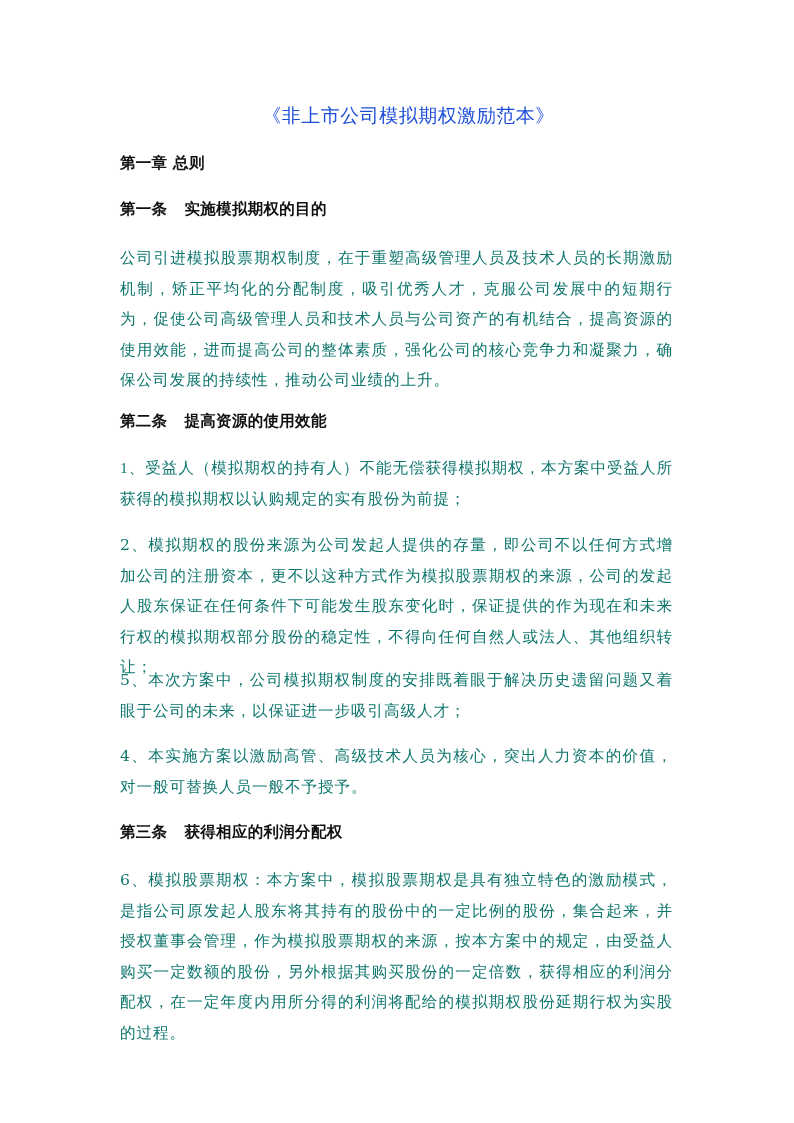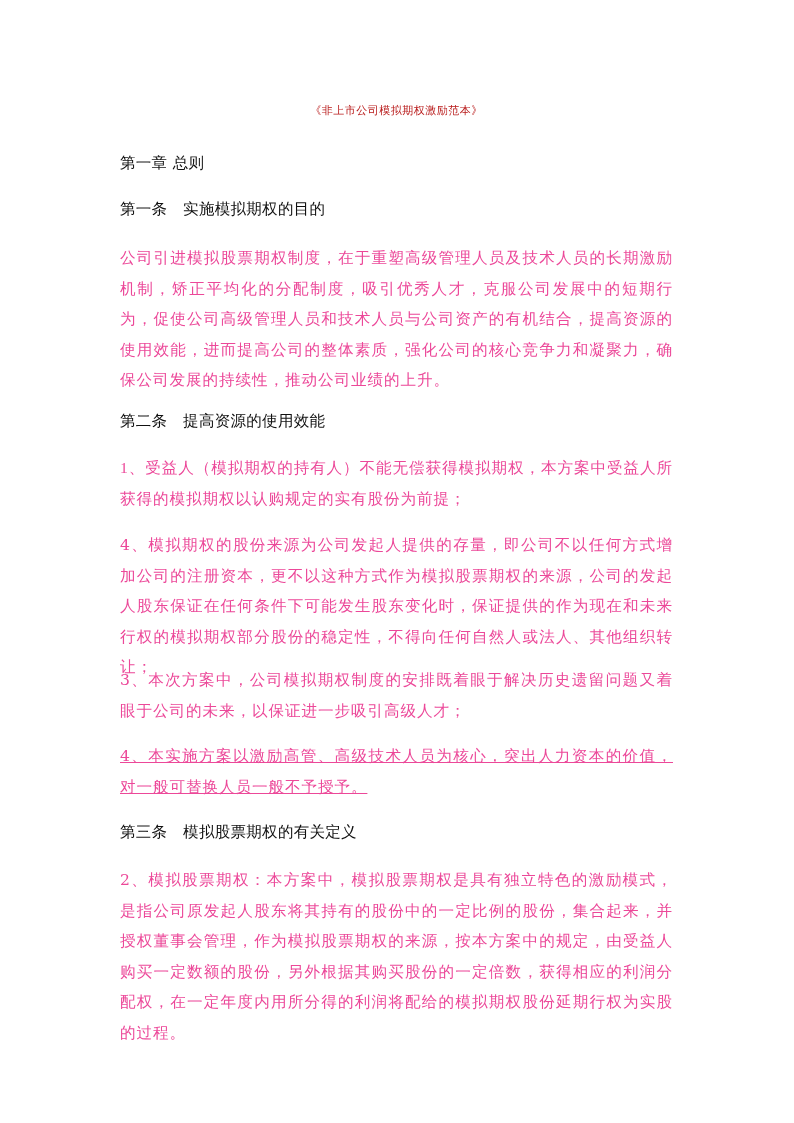--- a/index.html
+++ b/index.html
@@ -1,36 +1,36 @@
 <!DOCTYPE html>
 <html><head>
 <meta charset="utf-8">
 <style>
   html, body { margin: 0; padding: 0; background: #ffffff; }
   body { width: 794px; height: 1123px; position: relative; overflow: hidden;
          font-family: "DejaVu Serif", "Liberation Serif", serif; color: #1a1a1a; }
   .page { position: absolute; left: 120px; top: 0; width: 553px; }
-  .title { position: absolute; left: 0; width: 553px; top: 103px; text-align: center;
-           font-size: 11px; letter-spacing: 0.5px; color: #b91c1c; }
-  .h { position: absolute; left: 0; font-size: 15.5px; font-weight: normal; color: #111; letter-spacing: 0.3px; white-space: pre; }
+  .title { position: absolute; left: 12px; width: 553px; top: 103px; text-align: center;
+           font-size: 19px; letter-spacing: 0.5px; color: #1d4ed8; }
+  .h { position: absolute; left: 0; font-size: 15.5px; font-weight: bold; color: #111; letter-spacing: 0.3px; white-space: pre; }
   .p { position: absolute; left: 0; width: 553px; font-size: 15.6px; line-height: 30.5px;
-       text-align: justify; text-align-last: left; color: #ec4899; letter-spacing: 0.9px; }
+       text-align: justify; text-align-last: left; color: #0f766e; letter-spacing: 0.9px; }
 </style>
 </head>
 <body>
 
 <div class="page">
   <div class="title">《非上市公司模拟期权激励范本》</div>
 
   <div class="h" style="top:153px;">第一章 总则</div>
 
   <div class="h" style="top:199px;">第一条   实施模拟期权的目的</div>
   <div class="p" style="top:243px;">公司引进模拟股票期权制度，在于重塑高级管理人员及技术人员的长期激励机制，矫正平均化的分配制度，吸引优秀人才，克服公司发展中的短期行为，促使公司高级管理人员和技术人员与公司资产的有机结合，提高资源的使用效能，进而提高公司的整体素质，强化公司的核心竞争力和凝聚力，确保公司发展的持续性，推动公司业绩的上升。</div>
 
   <div class="h" style="top:411px;">第二条   提高资源的使用效能</div>
   <div class="p" style="top:453px;font-family:Liberation Serif, serif;">1、受益人（模拟期权的持有人）不能无偿获得模拟期权，本方案中受益人所获得的模拟期权以认购规定的实有股份为前提；</div>
-  <div class="p" style="top:530px;">4、模拟期权的股份来源为公司发起人提供的存量，即公司不以任何方式增加公司的注册资本，更不以这种方式作为模拟股票期权的来源，公司的发起人股东保证在任何条件下可能发生股东变化时，保证提供的作为现在和未来行权的模拟期权部分股份的稳定性，不得向任何自然人或法人、其他组织转让；</div>
-  <div class="p" style="top:665px;">3、本次方案中，公司模拟期权制度的安排既着眼于解决历史遗留问题又着眼于公司的未来，以保证进一步吸引高级人才；</div>
-  <div class="p" style="top:741px;text-decoration:underline;">4、本实施方案以激励高管、高级技术人员为核心，突出人力资本的价值，对一般可替换人员一般不予授予。</div>
+  <div class="p" style="top:530px;">2、模拟期权的股份来源为公司发起人提供的存量，即公司不以任何方式增加公司的注册资本，更不以这种方式作为模拟股票期权的来源，公司的发起人股东保证在任何条件下可能发生股东变化时，保证提供的作为现在和未来行权的模拟期权部分股份的稳定性，不得向任何自然人或法人、其他组织转让；</div>
+  <div class="p" style="top:665px;">5、本次方案中，公司模拟期权制度的安排既着眼于解决历史遗留问题又着眼于公司的未来，以保证进一步吸引高级人才；</div>
+  <div class="p" style="top:741px;">4、本实施方案以激励高管、高级技术人员为核心，突出人力资本的价值，对一般可替换人员一般不予授予。</div>
 
-  <div class="h" style="top:822px;">第三条   模拟股票期权的有关定义</div>
-  <div class="p" style="top:865px;">2、模拟股票期权：本方案中，模拟股票期权是具有独立特色的激励模式，是指公司原发起人股东将其持有的股份中的一定比例的股份，集合起来，并授权董事会管理，作为模拟股票期权的来源，按本方案中的规定，由受益人购买一定数额的股份，另外根据其购买股份的一定倍数，获得相应的利润分配权，在一定年度内用所分得的利润将配给的模拟期权股份延期行权为实股的过程。</div>
+  <div class="h" style="top:822px;">第三条   获得相应的利润分配权</div>
+  <div class="p" style="top:865px;">6、模拟股票期权：本方案中，模拟股票期权是具有独立特色的激励模式，是指公司原发起人股东将其持有的股份中的一定比例的股份，集合起来，并授权董事会管理，作为模拟股票期权的来源，按本方案中的规定，由受益人购买一定数额的股份，另外根据其购买股份的一定倍数，获得相应的利润分配权，在一定年度内用所分得的利润将配给的模拟期权股份延期行权为实股的过程。</div>
 </div>
 
 </body></html>

